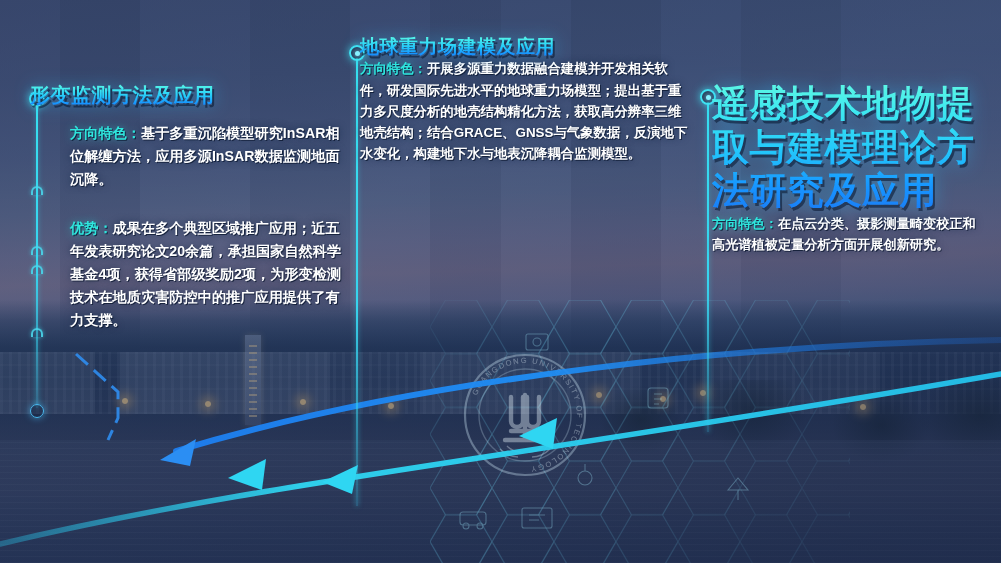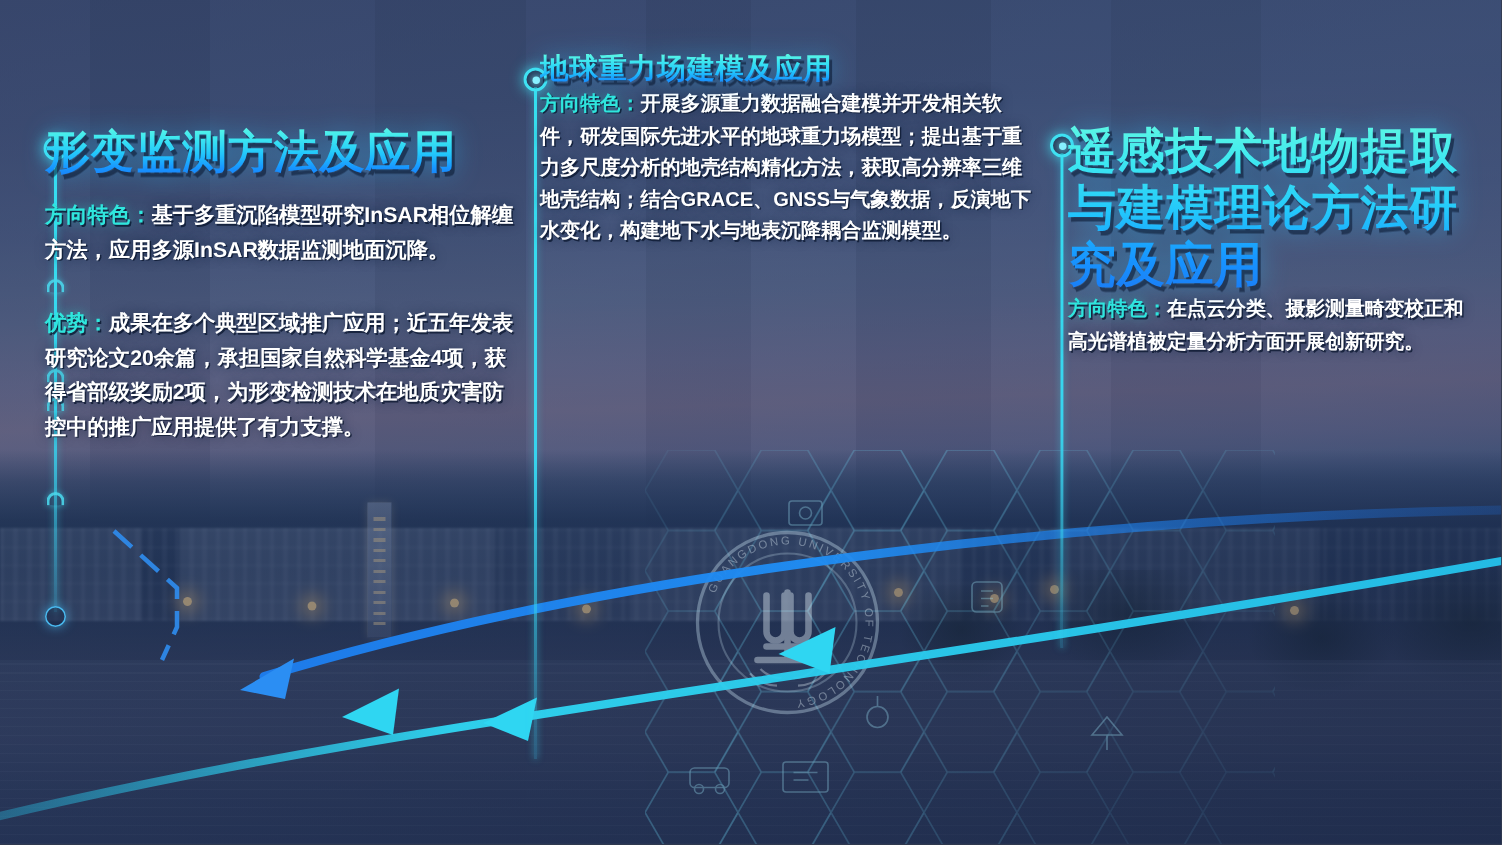--- a/index.html
+++ b/index.html
@@ -183,33 +183,33 @@
     text-shadow:1px 1px 0 rgba(10,22,46,.75), 0 0 7px rgba(10,30,60,.6);
   }
   .lbl{
     color:#2fe6dd;
     font-weight:bold;
     text-shadow:1px 1px 0 rgba(8,24,48,.8), 0 0 8px rgba(30,220,215,.45);
   }
 
   
   #col-left{left:30px;top:84px;width:318px;}
-  #col-left .headline{font-size:30px;}
+  #col-left .headline{font-size:20px;}
   #col-left .para{font-size:14.2px;line-height:1.62;}
-  #col-left .block{margin-top:14px;}
+  #col-left .block{margin-top:14px;margin-left:40px;}
 
   
   #col-mid{left:360px;top:36px;width:330px;}
   #col-mid .headline{font-size:19px;}
   #col-mid .para{font-size:13.4px;line-height:1.58;}
   #col-mid .block{margin-top:0;}
 
   
   #col-right{left:712px;top:82px;width:268px;}
-  #col-right .headline{font-size:32px;}
+  #col-right .headline{font-size:37px;}
   #col-right .para{font-size:13.2px;line-height:1.62;}
   #col-right .block{}
 
   .block p{margin:0;}
   .gap{height:12px;}
 </style>
 </head>
 <body>
 
 <div id="slide">

